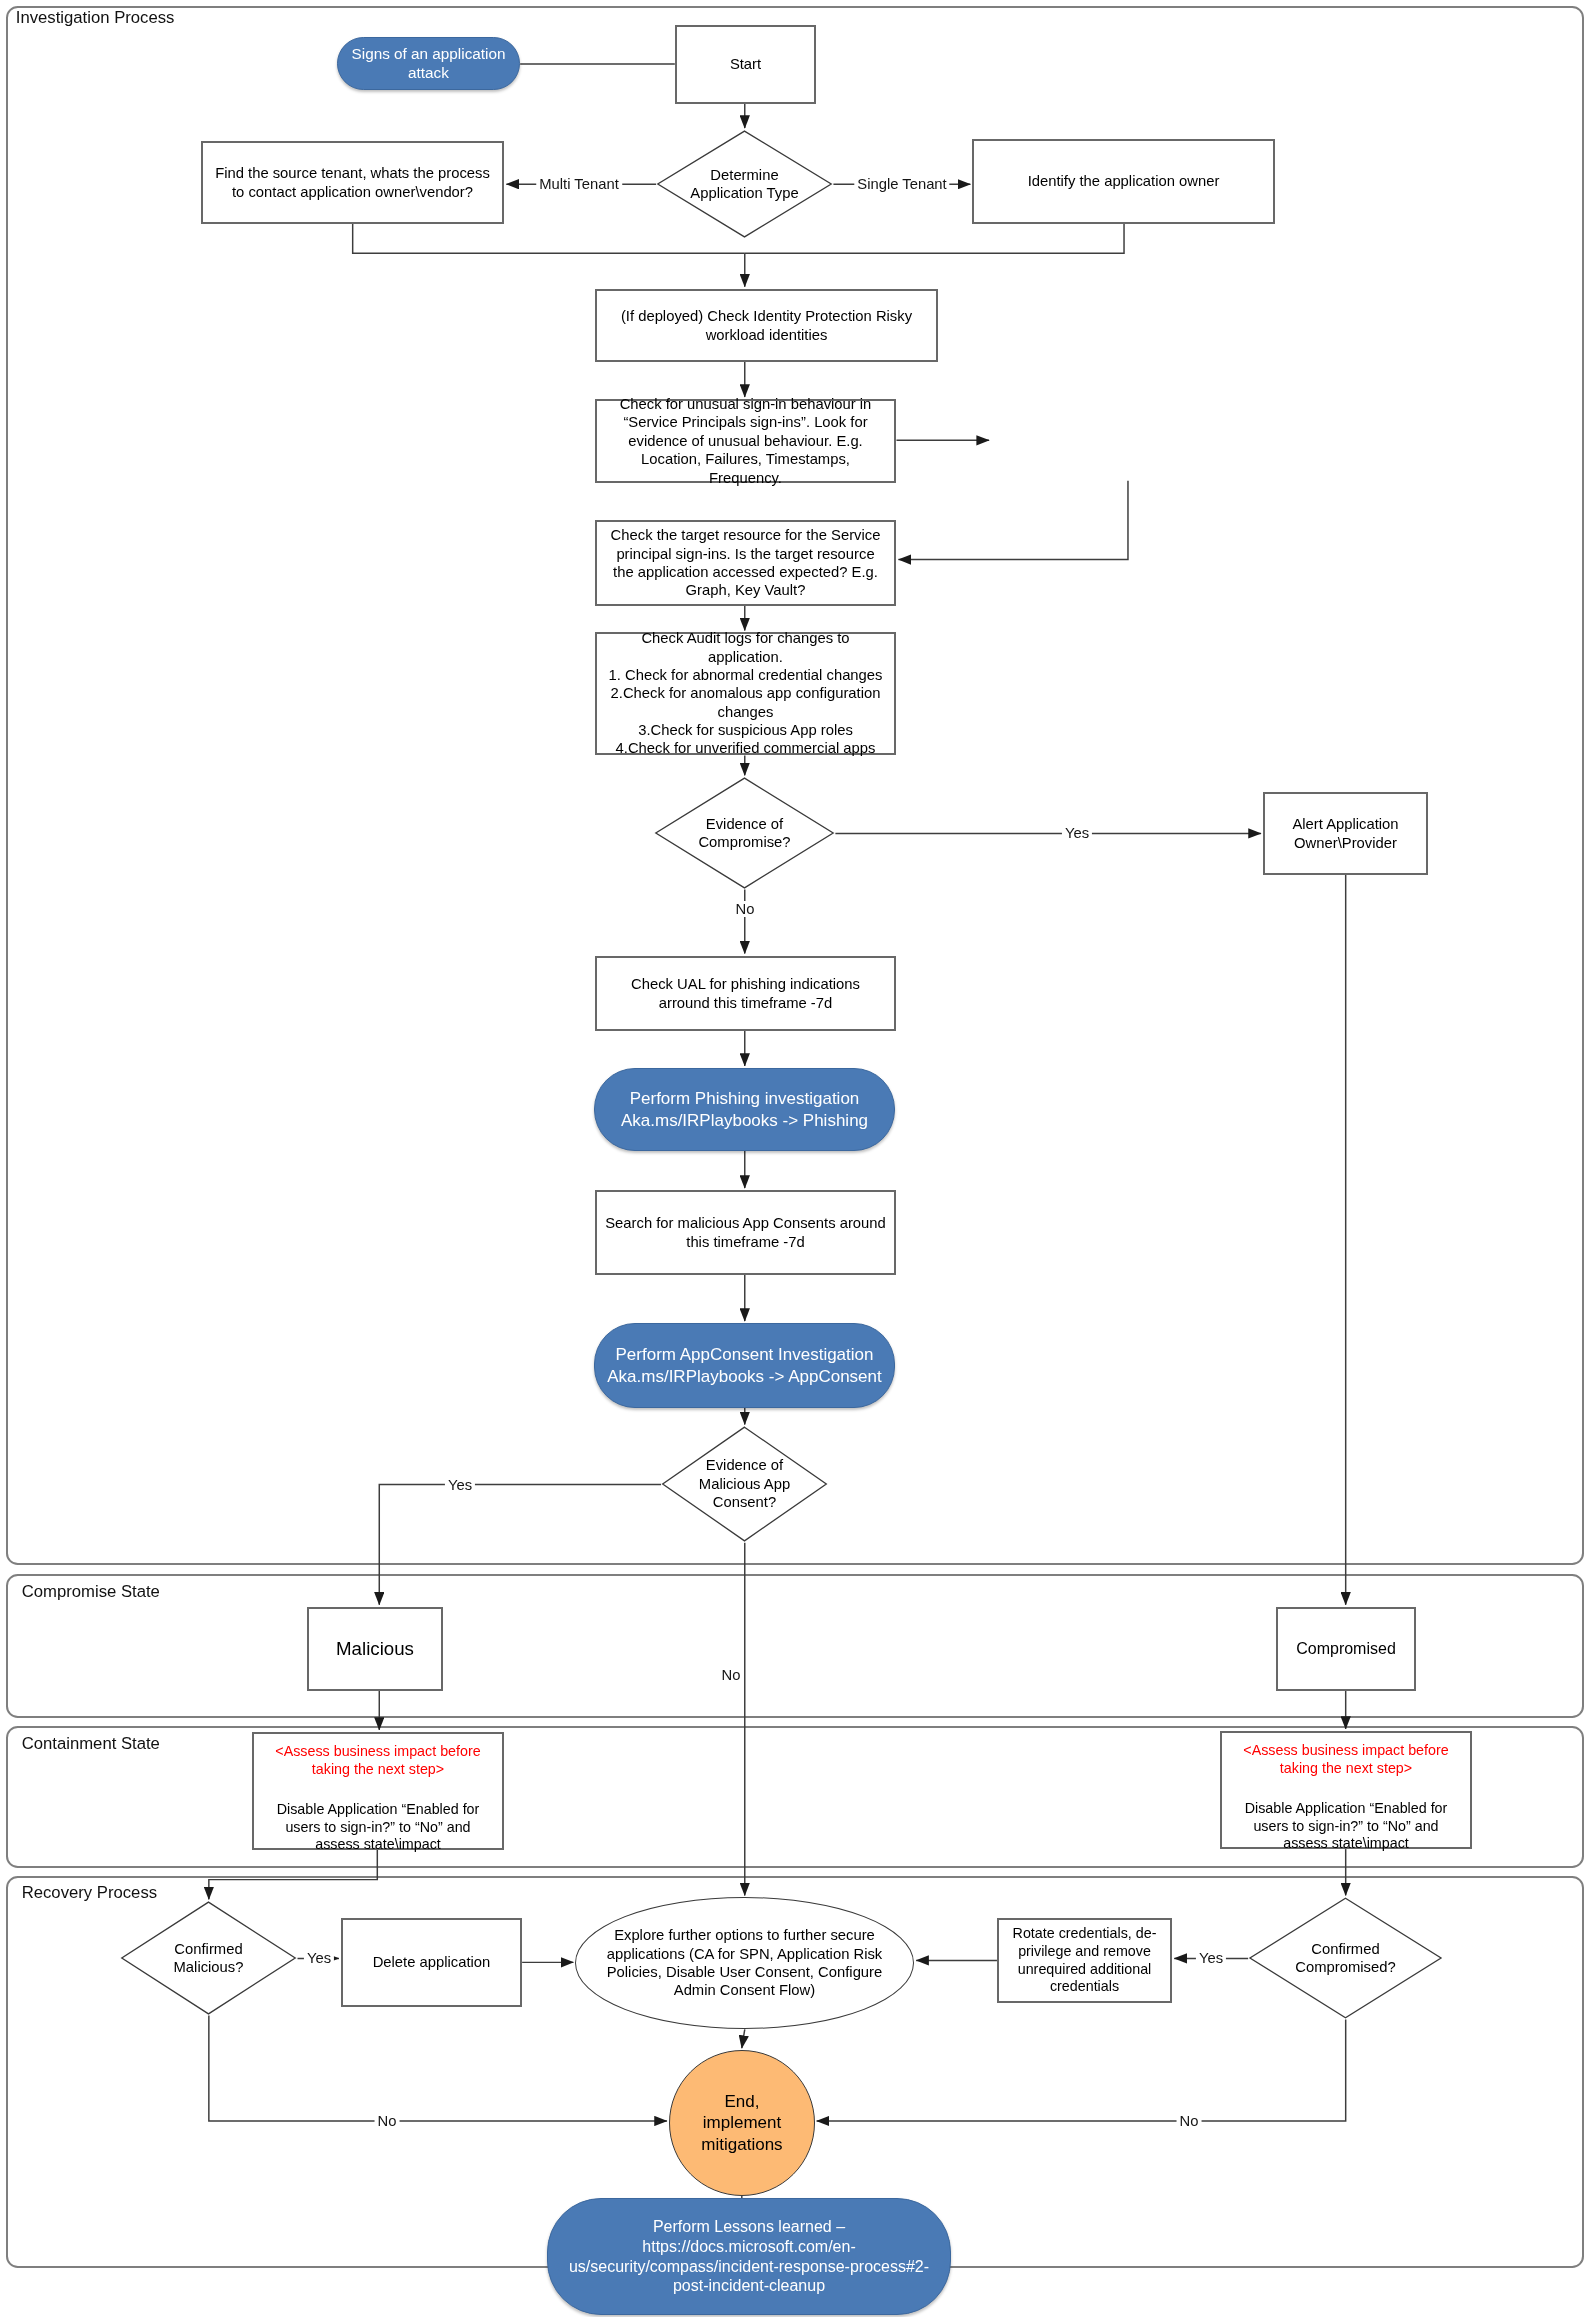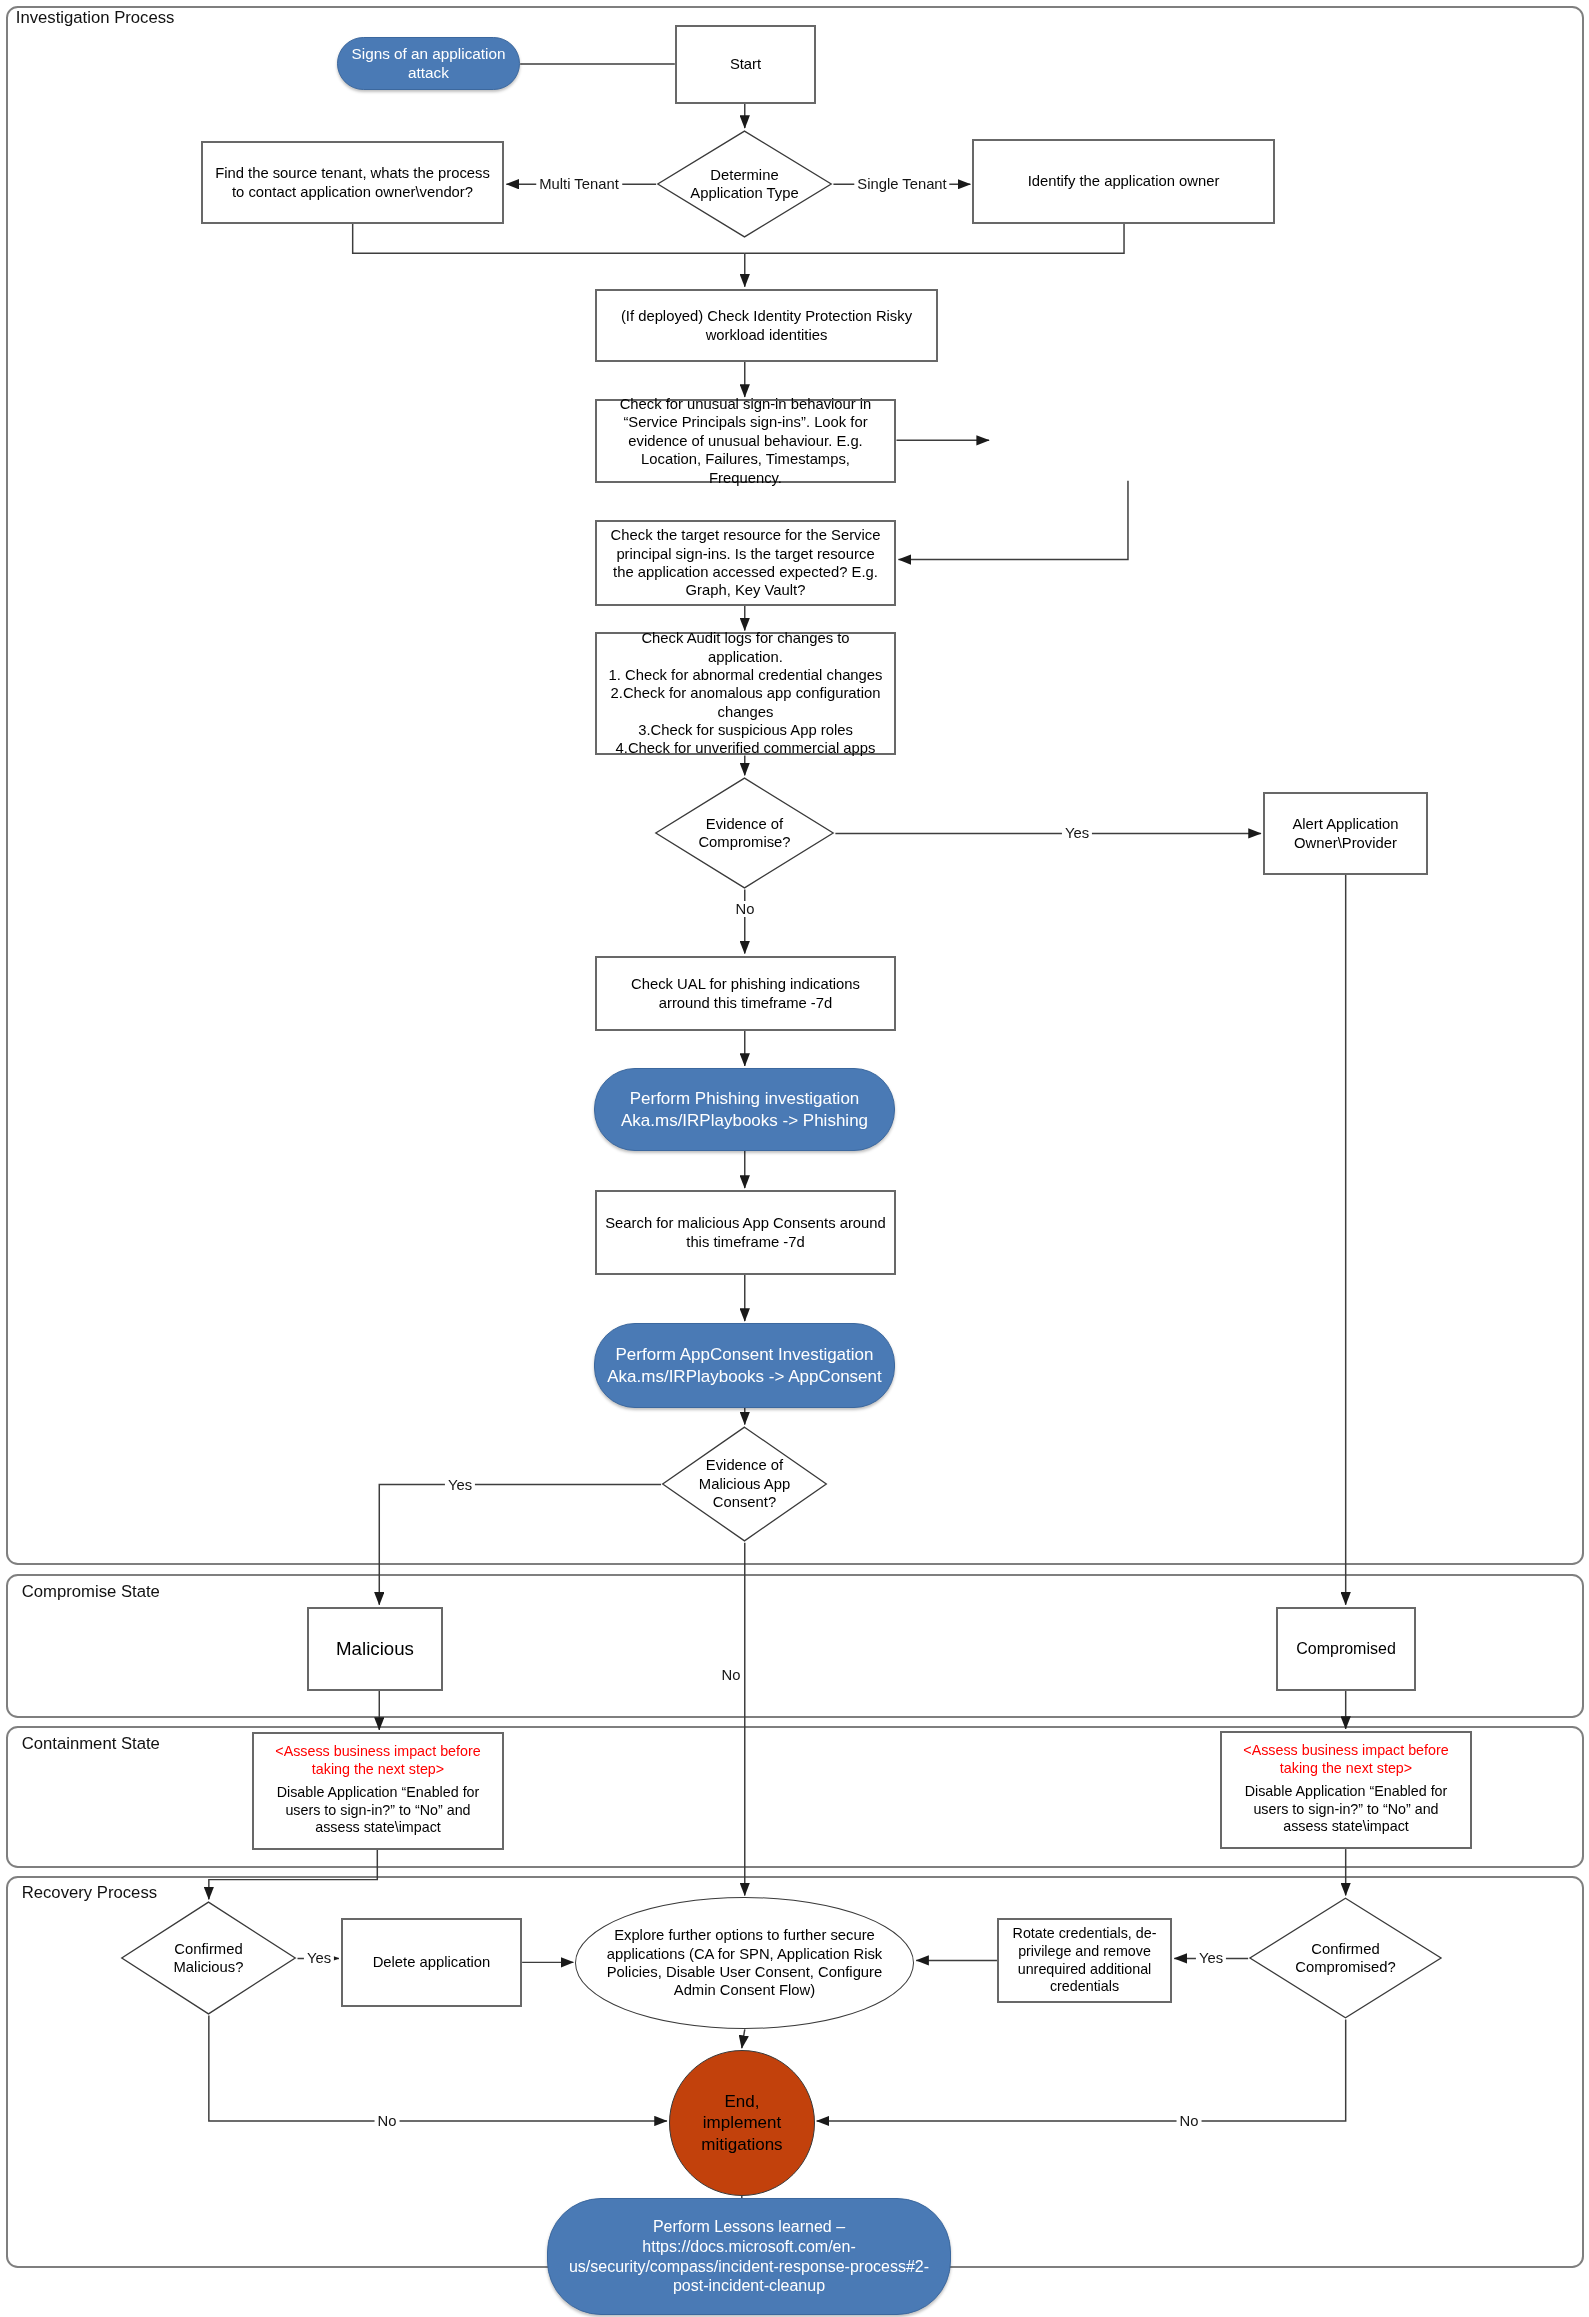--- a/index.html
+++ b/index.html
@@ -10,26 +10,26 @@
   #lines{position:absolute;left:0;top:0;z-index:2}
   #lines polyline{fill:none;stroke:#3d3d3d;stroke-width:1.5}
   .node{position:absolute;display:flex;flex-direction:column;align-items:center;justify-content:center;text-align:center;box-sizing:border-box;z-index:3;font-size:14.8px;line-height:1.24}
   .rect{background:#fff;border:2px solid #686868;padding:3px 7.9px}
   .blue{background:#4a7ab5;border:1px solid #3c689e;color:#fff;padding:3.9px 9.9px;box-shadow:0 2px 3px rgba(0,0,0,.25)}
   .diamond{background:transparent;padding:0 19.7px}
   .diamond svg.shape{position:absolute;left:0;top:0;width:100%;height:100%}
   .diamond svg.shape polygon{fill:#fff;stroke:#3a3a3a;stroke-width:1.3;vector-effect:non-scaling-stroke}
   .diamond .txt{position:relative;z-index:1}
   .ellipse{background:#fff;border:1.4px solid #3a3a3a;border-radius:50%;padding:7.9px 29.6px}
-  .circle{background:#c2410c;border:1.4px solid #3a3a3a;border-radius:50%}
+  .circle{background:#fdba74;border:1.4px solid #3a3a3a;border-radius:50%}
   .pre{white-space:pre-line}
   .break{overflow-wrap:anywhere;word-break:break-word}
   .edge-label{position:absolute;transform:translate(-50%,-50%);background:#fff;padding:0 3px;font-size:14.8px;color:#151515;z-index:4;white-space:nowrap}
   .warn{color:#ff0000;font-weight:normal;font-size:14.3px;line-height:1.3}
-  .body-txt{display:block;margin-top:5px;font-size:14.3px}
+  .body-txt{display:block;margin-top:22px;font-size:14.3px}
   .fs14{font-size:14.3px}.fs17{font-size:17px}.fs18{font-size:16px}.fs19{font-size:18.7px}
 </style>
 </head>
 <body>
 
 <div id="canvas">
 
   <div class="section" style="left:5.9px;top:5.9px;width:1578px;height:1559px"></div>
   <div class="section" style="left:5.9px;top:1574px;width:1578px;height:144px"></div>
   <div class="section" style="left:5.9px;top:1726px;width:1578px;height:142px"></div>

